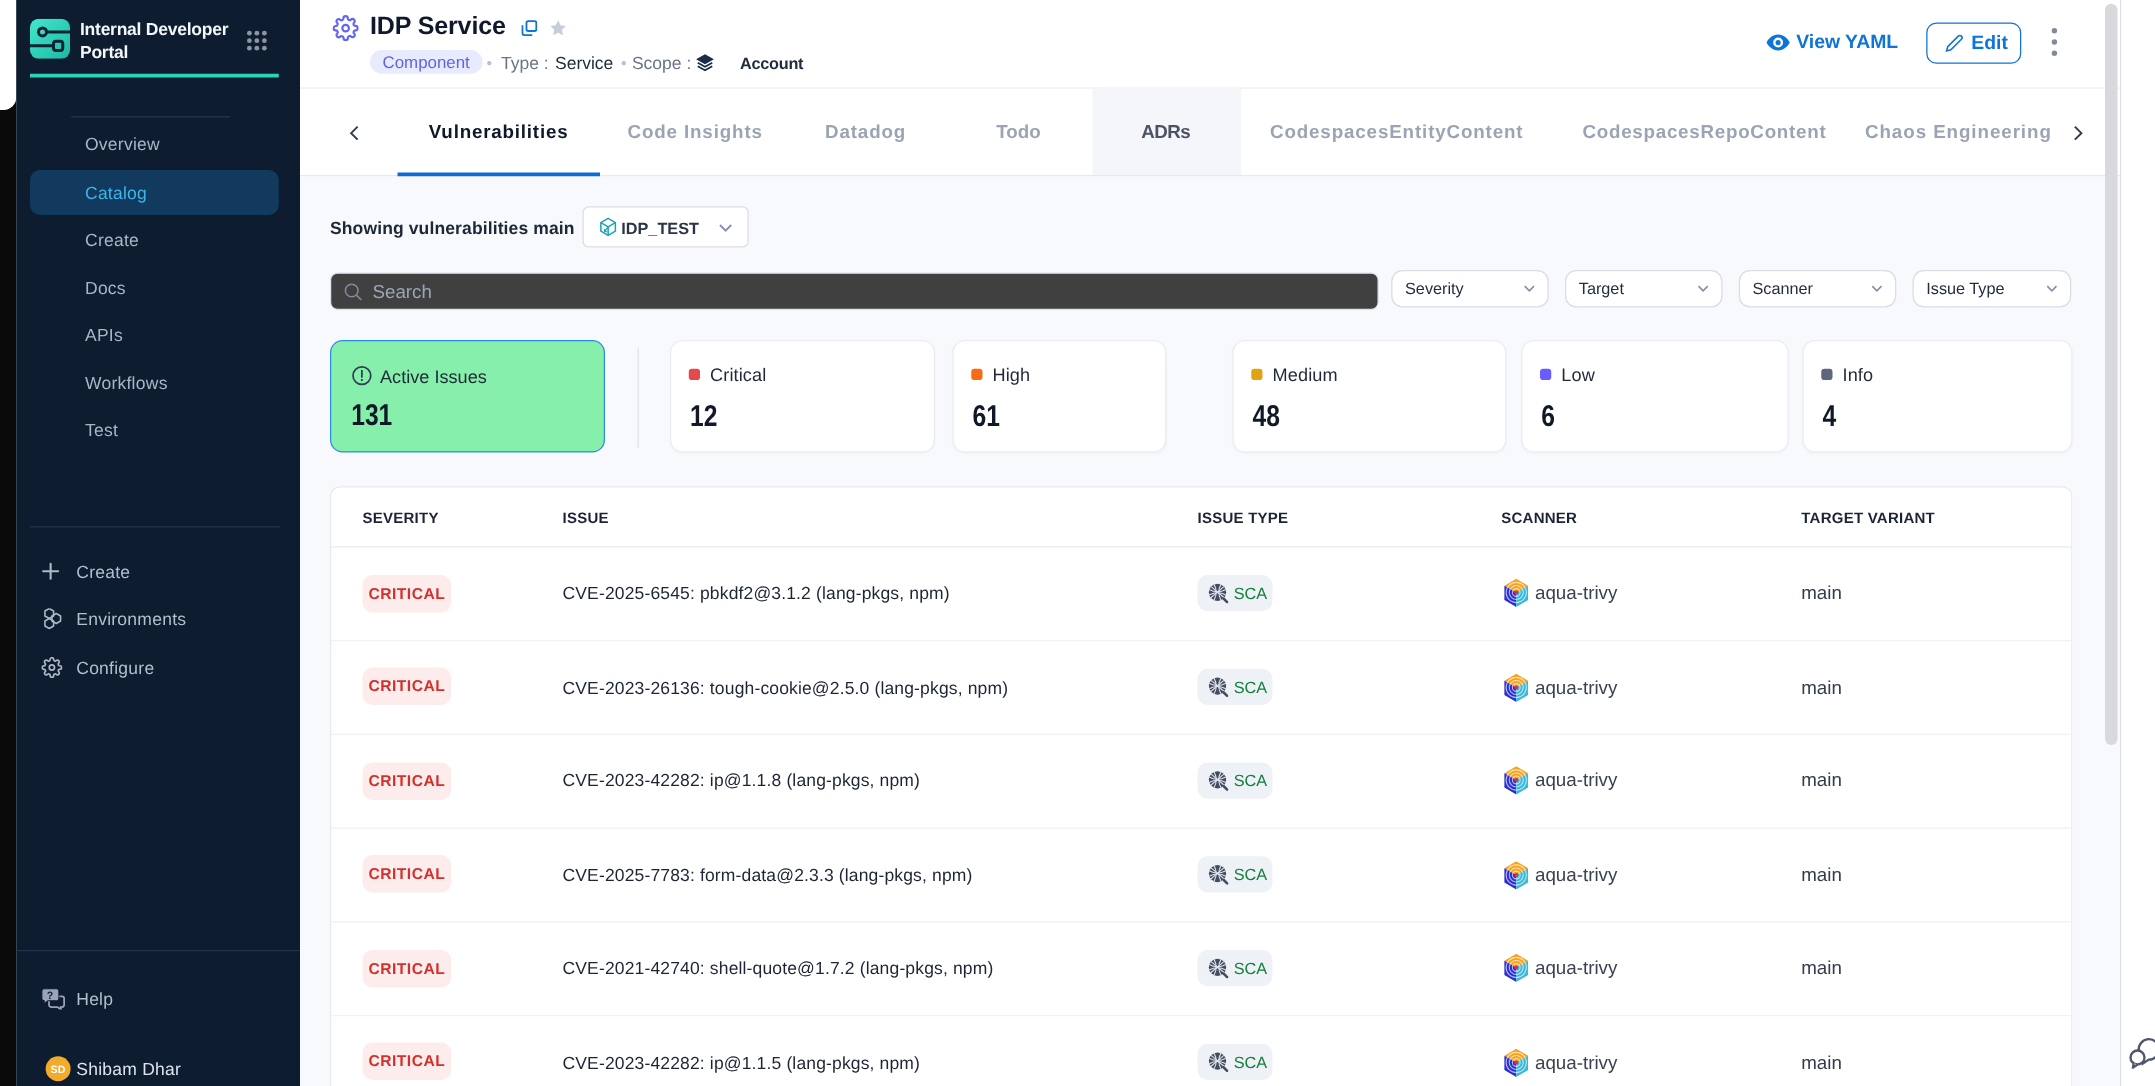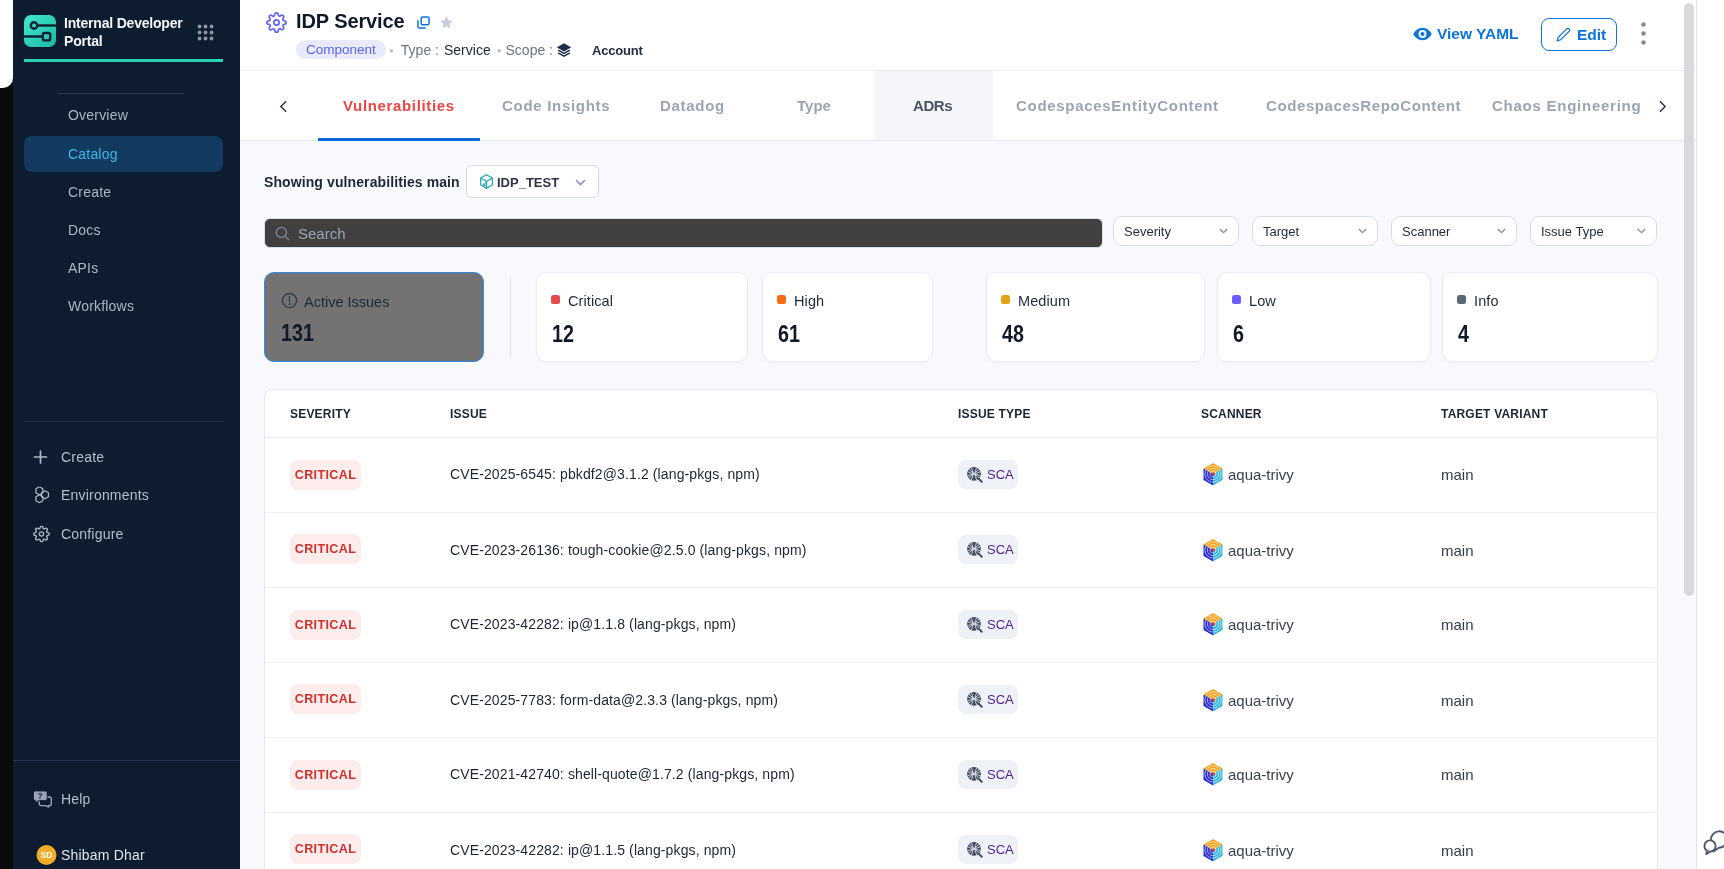--- a/index.html
+++ b/index.html
@@ -23,46 +23,46 @@
 .sb-ico-item span { position:absolute; left:37px; top:50%; transform:translateY(-50%); }
 .sb-sep3 { position:absolute; left:0px; top:760px; width:227px; height:1px; background:#24334b; }
 
 #rightrail { position:absolute; left:1696px; top:0; width:28px; height:869px; background:#fff; border-left:1px solid #dfe0ec; }
 #scrollthumb { position:absolute; left:1684px; top:3px; width:10px; height:593px; border-radius:5px; background:#d9d9dd; }
 
 #main { position:absolute; left:240px; top:0; width:1456px; height:869px; background:#f7f9fc; }
 #mainhead { position:absolute; left:0; top:0; width:1456px; height:71px; background:#fff; border-bottom:1px solid #e9ecf2; }
 #tabbar { position:absolute; left:0; top:71px; width:1456px; height:70px; background:#fff; border-bottom:1px solid #e6e9ef; }
 .tab { position:absolute; top:0; height:70px; line-height:70px; font-size:15px; font-weight:700; color:#9ba4b4; letter-spacing:.7px; }
-.tab.on { color:#ef4444; }
+.tab.on { color:#0f172a; }
 .tab.dark { color:#4a5263; }
 #adrbg { position:absolute; left:634px; top:0; width:119px; height:69px; background:#f4f6fa; }
 #tabline { position:absolute; left:78px; top:67px; width:162px; height:3px; background:#0b6bd8; }
 
 #showrow { position:absolute; left:24px; top:174px; font-size:14px; font-weight:700; color:#1d2736; letter-spacing:.1px;}
 #idptest { position:absolute; left:226px; top:165px; width:133px; height:33px; background:#fff; border:1px solid #d9dde6; border-radius:5px; }
 #searchbox { position:absolute; left:24px; top:218px; width:839px; height:30px; background:#404040; border:1px solid #dbe1ea; border-radius:6px; }
 .filter { position:absolute; top:216px; height:30px; background:#fff; border:1px solid #d9dde8; border-radius:9px; font-size:13px; color:#242d3e; }
 .filter span { position:absolute; left:10px; top:50%; transform:translateY(-50%); }
 .filter svg { position:absolute; right:10px; top:50%; transform:translateY(-50%); }
 .card { position:absolute; top:272px; height:90px; background:#fff; border:1px solid #e9edf3; border-radius:10px; box-shadow:0 1px 2px rgba(20,40,80,.03); }
 .card .lab { position:absolute; left:31px; top:20px; font-size:14.5px; color:#1f2937; letter-spacing:.1px; }
 .card .dot { position:absolute; left:14px; top:22px; width:9px; height:9px; border-radius:2.5px; }
 .card .num { position:absolute; left:15px; top:47px; font-size:24px; font-weight:700; color:#111827; transform:scaleX(.82); transform-origin:0 50%; }
-#activecard { position:absolute; left:24px; top:272px; width:220px; height:90px; background:#737373; border:1.5px solid #2d8ae5; border-radius:10px; }
+#activecard { position:absolute; left:24px; top:272px; width:220px; height:90px; background:#86efac; border:1.5px solid #2d8ae5; border-radius:10px; }
 #carddiv { position:absolute; left:270px; top:278px; width:1px; height:80px; background:#dde2ea; }
 
 #tbl { position:absolute; left:24px; top:389px; width:1394px; height:480px; background:#fff; border:1px solid #e5e9f0; border-bottom:none; border-radius:8px 8px 0 0; }
 .th { position:absolute; top:0; height:47px; line-height:49px; font-size:12px; font-weight:700; color:#1b2434; letter-spacing:.2px; }
 .rowline { position:absolute; left:0; width:1392px; height:1px; background:#eef1f6; }
 .crit { position:absolute; left:25px; width:71px; height:30px; border-radius:8px; background:#fdecec; color:#d2302c; font-size:12.5px; font-weight:700; letter-spacing:.4px; text-align:center; line-height:30px; }
 .cve { position:absolute; left:185px; font-size:14px; color:#1d2534; letter-spacing:.12px; }
 .scabadge { position:absolute; left:693px; width:60px; height:29px; border-radius:8px; background:#eef1f6; }
 .scabadge svg { position:absolute; left:8px; top:6px; }
-.scabadge i { position:absolute; left:29px; top:7px; font-style:normal; font-size:13px; color:#4c1d95; }
+.scabadge i { position:absolute; left:29px; top:7px; font-style:normal; font-size:13px; color:#15803d; }
 .scanner { position:absolute; left:938px; width:140px; white-space:nowrap; }
 .scanner svg { position:absolute; left:0; top:-3px; }
 .scanner i { position:absolute; left:25px; top:0; font-style:normal; font-size:15px; color:#3a4150; }
 .tmain { position:absolute; left:1176px; font-size:15px; color:#333c4c; }
 </style>
 </head>
 <body>
 <div id="main">
   <div id="mainhead">
     <svg class="abs" style="left:26px;top:12px;" width="21" height="21" viewBox="0 0 24 24" fill="none" stroke="#6366f1" stroke-width="2">
@@ -109,21 +109,21 @@
     </svg>
   </div>
   <div id="tabbar">
     <div id="adrbg"></div>
     <svg class="abs" style="left:39px;top:29px;" width="9" height="13" viewBox="0 0 10 15" fill="none" stroke="#323a4a" stroke-width="1.8">
         <path d="M8 1.5L2 7.5l6 6"></path>
       </svg>
     <div class="tab on" style="left:103px;letter-spacing:.65px;">Vulnerabilities</div>
     <div class="tab" style="left:262px;">Code Insights</div>
     <div class="tab" style="left:420px;">Datadog</div>
-    <div class="tab" style="left:557px;letter-spacing:0;">Type</div>
+    <div class="tab" style="left:557px;letter-spacing:0;">Todo</div>
     <div class="tab dark" style="left:673px;letter-spacing:-.4px;">ADRs</div>
     <div class="tab" style="left:776px;">CodespacesEntityContent</div>
     <div class="tab" style="left:1026px;letter-spacing:.6px;">CodespacesRepoContent</div>
     <div class="tab" style="left:1252px;letter-spacing:.75px;">Chaos Engineering</div>
     <svg class="abs" style="left:1418px;top:29px;" width="9" height="13" viewBox="0 0 10 15" fill="none" stroke="#323a4a" stroke-width="1.8">
         <path d="M2 1.5l6 6-6 6"></path>
       </svg>
     <div id="tabline"></div>
   </div>
   <div id="showrow">Showing vulnerabilities main</div>
@@ -483,20 +483,21 @@
     </g>
   </svg>
   <div id="sb-tealline"></div>
   <div class="sb-sep1"></div>
   <div class="sb-item" style="top:97px;">Overview</div>
   <div class="sb-item active" style="top:136px;">Catalog</div>
   <div class="sb-item" style="top:174px;">Create</div>
   <div class="sb-item" style="top:212px;">Docs</div>
   <div class="sb-item" style="top:250px;">APIs</div>
   <div class="sb-item" style="top:288px;">Workflows</div>
+  <div class="sb-item" style="top:326px;">Test</div>
   <div class="sb-sep2"></div>
   <div class="sb-ico-item" style="top:440px;">
     <svg width="15" height="15" viewBox="0 0 15 15">
         <path d="M7.5 1.5v12M1.5 7.5h12" stroke="#aeb9c8" stroke-width="1.7" stroke-linecap="round"></path>
       </svg>
     <span>Create</span>
     </div>
   <div class="sb-ico-item" style="top:478px;">
     <svg width="17" height="17" viewBox="0 0 17 17" fill="none" stroke="#aeb9c8" stroke-width="1.25" stroke-linejoin="round">
       <polygon points="9.86,2.30 9.86,6.30 6.40,8.30 2.94,6.30 2.94,2.30 6.40,0.30"></polygon>

